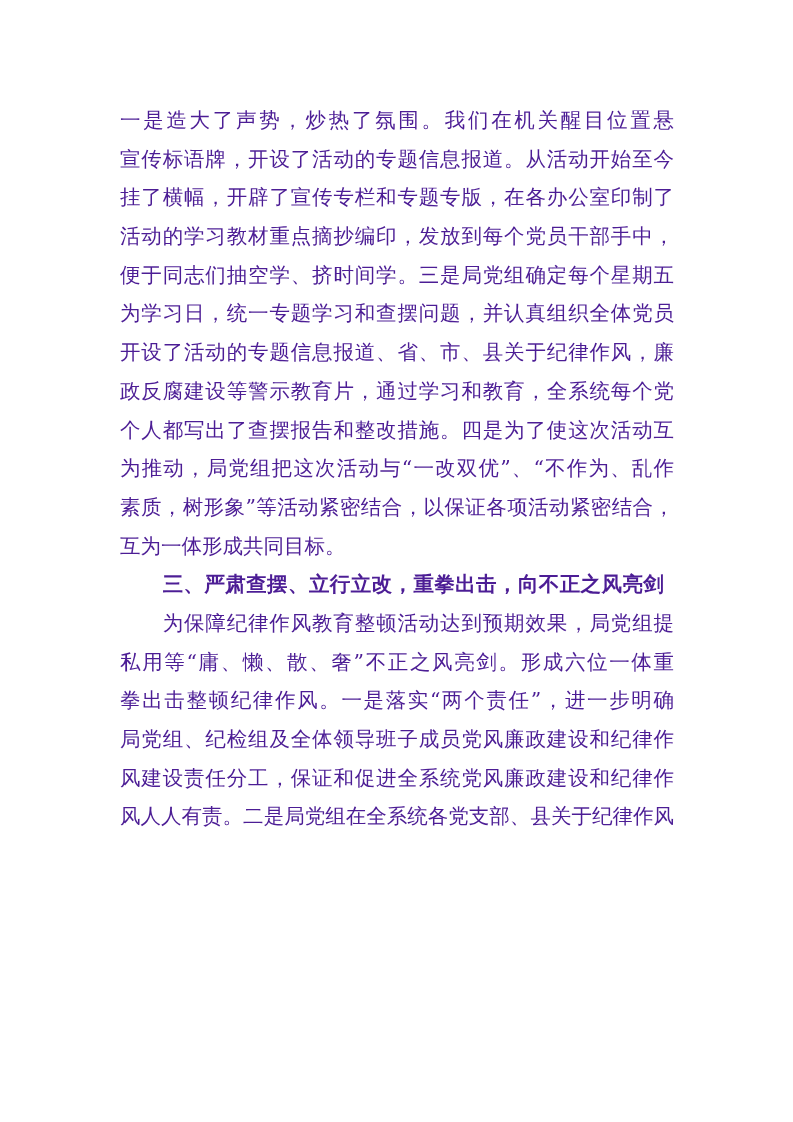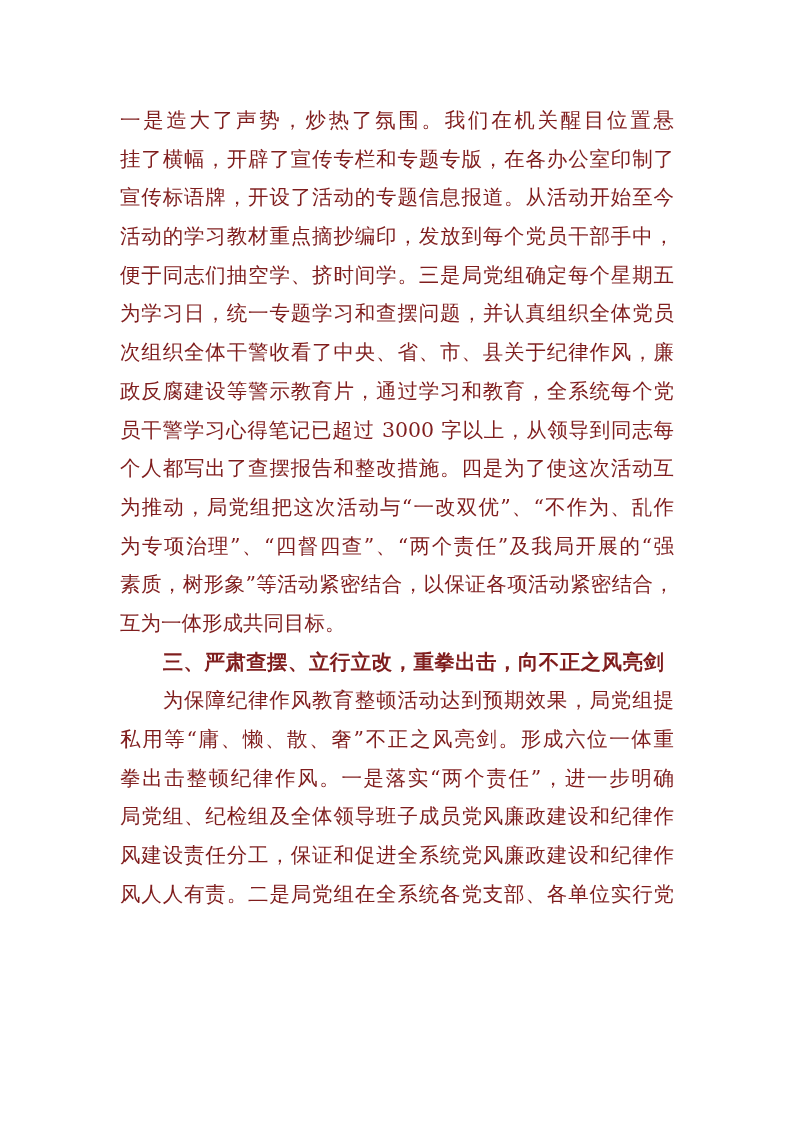--- a/index.html
+++ b/index.html
@@ -5,61 +5,59 @@
   html, body { margin: 0; padding: 0; background: #ffffff; }
   body { width: 793px; height: 1122px; position: relative; overflow: hidden; }
   .page {
     position: absolute;
     left: 120px;
     top: 101px;
     width: 554px;
     font-family: "DejaVu Serif", "Liberation Serif", serif;
     font-size: 20.5px;
     line-height: 38.7px;
-    color: #7f1d1d;
+    color: #4c1d95;
     text-align: justify;
     text-justify: inter-character;
   }
   .line {
     display: block;
     text-align: justify;
     text-align-last: justify;
     white-space: nowrap;
     overflow: visible;
     height: 38.7px;
   }
   .line.last { text-align-last: left; }
   .heading .line { font-family: Liberation Serif, serif; font-weight: bold; padding-left: 2.08em; text-align-last: left; letter-spacing: 0.4px; }
 </style>
 </head>
 <body>
 
 <div class="page">
   <div class="para-block">
     <span class="line first">一是造大了声势，炒热了氛围。我们在机关醒目位置悬</span>
+    <span class="line">宣传标语牌，开设了活动的专题信息报道。从活动开始至今</span>
     <span class="line">挂了横幅，开辟了宣传专栏和专题专版，在各办公室印制了</span>
-    <span class="line">宣传标语牌，开设了活动的专题信息报道。从活动开始至今</span>
     <span class="line">活动的学习教材重点摘抄编印，发放到每个党员干部手中，</span>
     <span class="line">便于同志们抽空学、挤时间学。三是局党组确定每个星期五</span>
     <span class="line">为学习日，统一专题学习和查摆问题，并认真组织全体党员</span>
-    <span class="line">次组织全体干警收看了中央、省、市、县关于纪律作风，廉</span>
+    <span class="line">开设了活动的专题信息报道、省、市、县关于纪律作风，廉</span>
     <span class="line">政反腐建设等警示教育片，通过学习和教育，全系统每个党</span>
-    <span class="line">员干警学习心得笔记已超过 3000 字以上，从领导到同志每</span>
     <span class="line">个人都写出了查摆报告和整改措施。四是为了使这次活动互</span>
     <span class="line">为推动，局党组把这次活动与“一改双优”、“不作为、乱作</span>
-    <span class="line">为专项治理”、“四督四查”、“两个责任”及我局开展的“强</span>
     <span class="line">素质，树形象”等活动紧密结合，以保证各项活动紧密结合，</span>
     <span class="line last">互为一体形成共同目标。</span>
   </div>
 
   <div class="heading">
     <span class="line">三、严肃查摆、立行立改，重拳出击，向不正之风亮剑</span>
   </div>
 
   <div class="para-block">
     <span class="line first" style="padding-left:2.08em;">为保障纪律作风教育整顿活动达到预期效果，局党组提</span>
     <span class="line">私用等“庸、懒、散、奢”不正之风亮剑。形成六位一体重</span>
     <span class="line">拳出击整顿纪律作风。一是落实“两个责任”，进一步明确</span>
     <span class="line">局党组、纪检组及全体领导班子成员党风廉政建设和纪律作</span>
     <span class="line">风建设责任分工，保证和促进全系统党风廉政建设和纪律作</span>
-    <span class="line">风人人有责。二是局党组在全系统各党支部、各单位实行党</span>
+    <span class="line">风人人有责。二是局党组在全系统各党支部、县关于纪律作风</span>
   </div>
 </div>
 
 </body></html>

